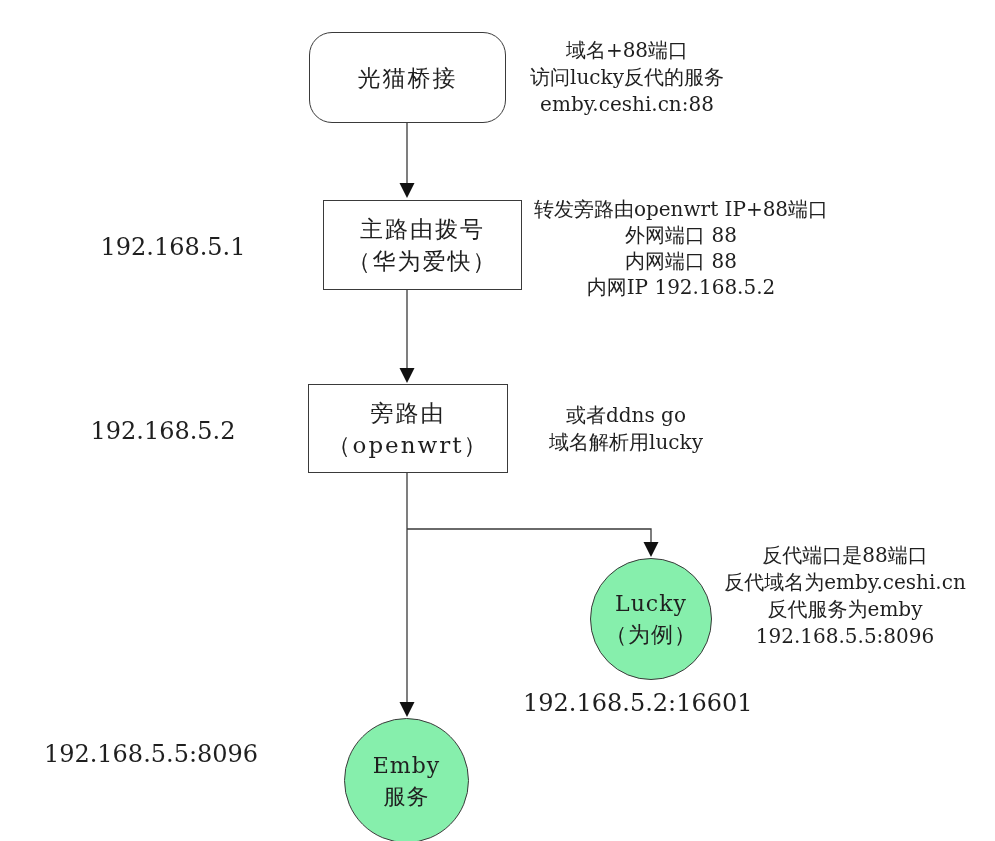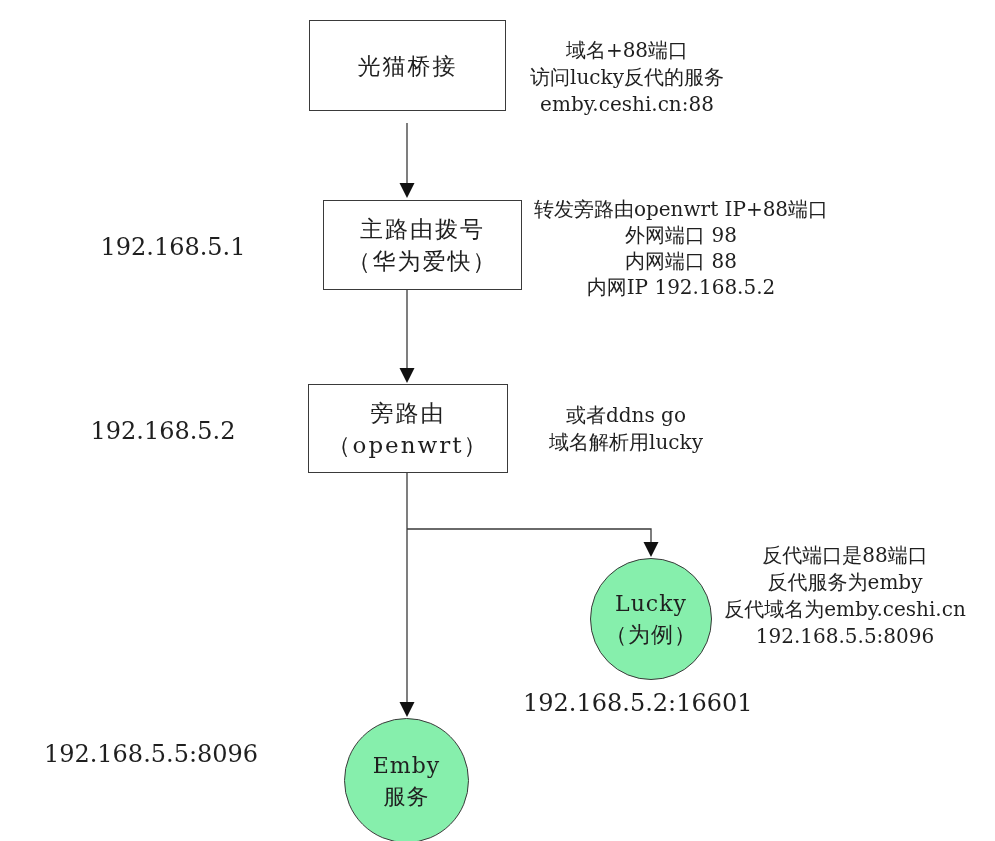--- a/index.html
+++ b/index.html
@@ -78,21 +78,21 @@
     <path d="M407 290 V368" stroke="#3a3a3a" stroke-width="1.3" fill="none"></path>
     <polygon points="399.5,368 414.5,368 407,383" fill="#111111"></polygon>
 
     <path d="M407 473 V702" stroke="#3a3a3a" stroke-width="1.3" fill="none"></path>
     <polygon points="399.5,702 414.5,702 407,717" fill="#111111"></polygon>
 
     <path d="M407 529 H651 V542" stroke="#3a3a3a" stroke-width="1.3" fill="none"></path>
     <polygon points="643.5,542 658.5,542 651,557" fill="#111111"></polygon>
   </svg>
 
-  <div class="node-box" style="left:309px; top:20px; width:195px; height:89px;">
+  <div class="node-box" style="left:309px; top:32px; width:195px; height:89px;border-radius:23px;">
     <span>光猫桥接</span>
   </div>
 
   <div class="node-box" style="left:323px; top:200px; width:197px; height:88px;">
     <span>主路由拨号</span>
     <span>（华为爱快）</span>
   </div>
 
   <div class="node-box" style="left:308px; top:384px; width:198px; height:87px;">
     <span>旁路由</span>
@@ -115,30 +115,30 @@
   <div class="ip-label" style="left:523px; top:689px; width:220px;">192.168.5.2:16601</div>
 
   <div class="ann" style="left:477px; top:37px; width:300px;">
     <div>域名+88端口</div>
     <div>访问lucky反代的服务</div>
     <div>emby.ceshi.cn:88</div>
   </div>
 
   <div class="ann tight" style="left:531px; top:196px; width:300px;">
     <div>转发旁路由openwrt IP+88端口</div>
-    <div>外网端口 98</div>
+    <div>外网端口 88</div>
     <div>内网端口 88</div>
     <div>内网IP 192.168.5.2</div>
   </div>
 
   <div class="ann" style="left:476px; top:402px; width:300px;">
     <div>或者ddns go</div>
     <div>域名解析用lucky</div>
   </div>
 
   <div class="ann" style="left:696px; top:542px; width:298px;">
     <div>反代端口是88端口</div>
+    <div>反代域名为emby.ceshi.cn</div>
     <div>反代服务为emby</div>
-    <div>反代域名为emby.ceshi.cn</div>
     <div>192.168.5.5:8096</div>
   </div>
 
 </div>
 
 </body></html>

